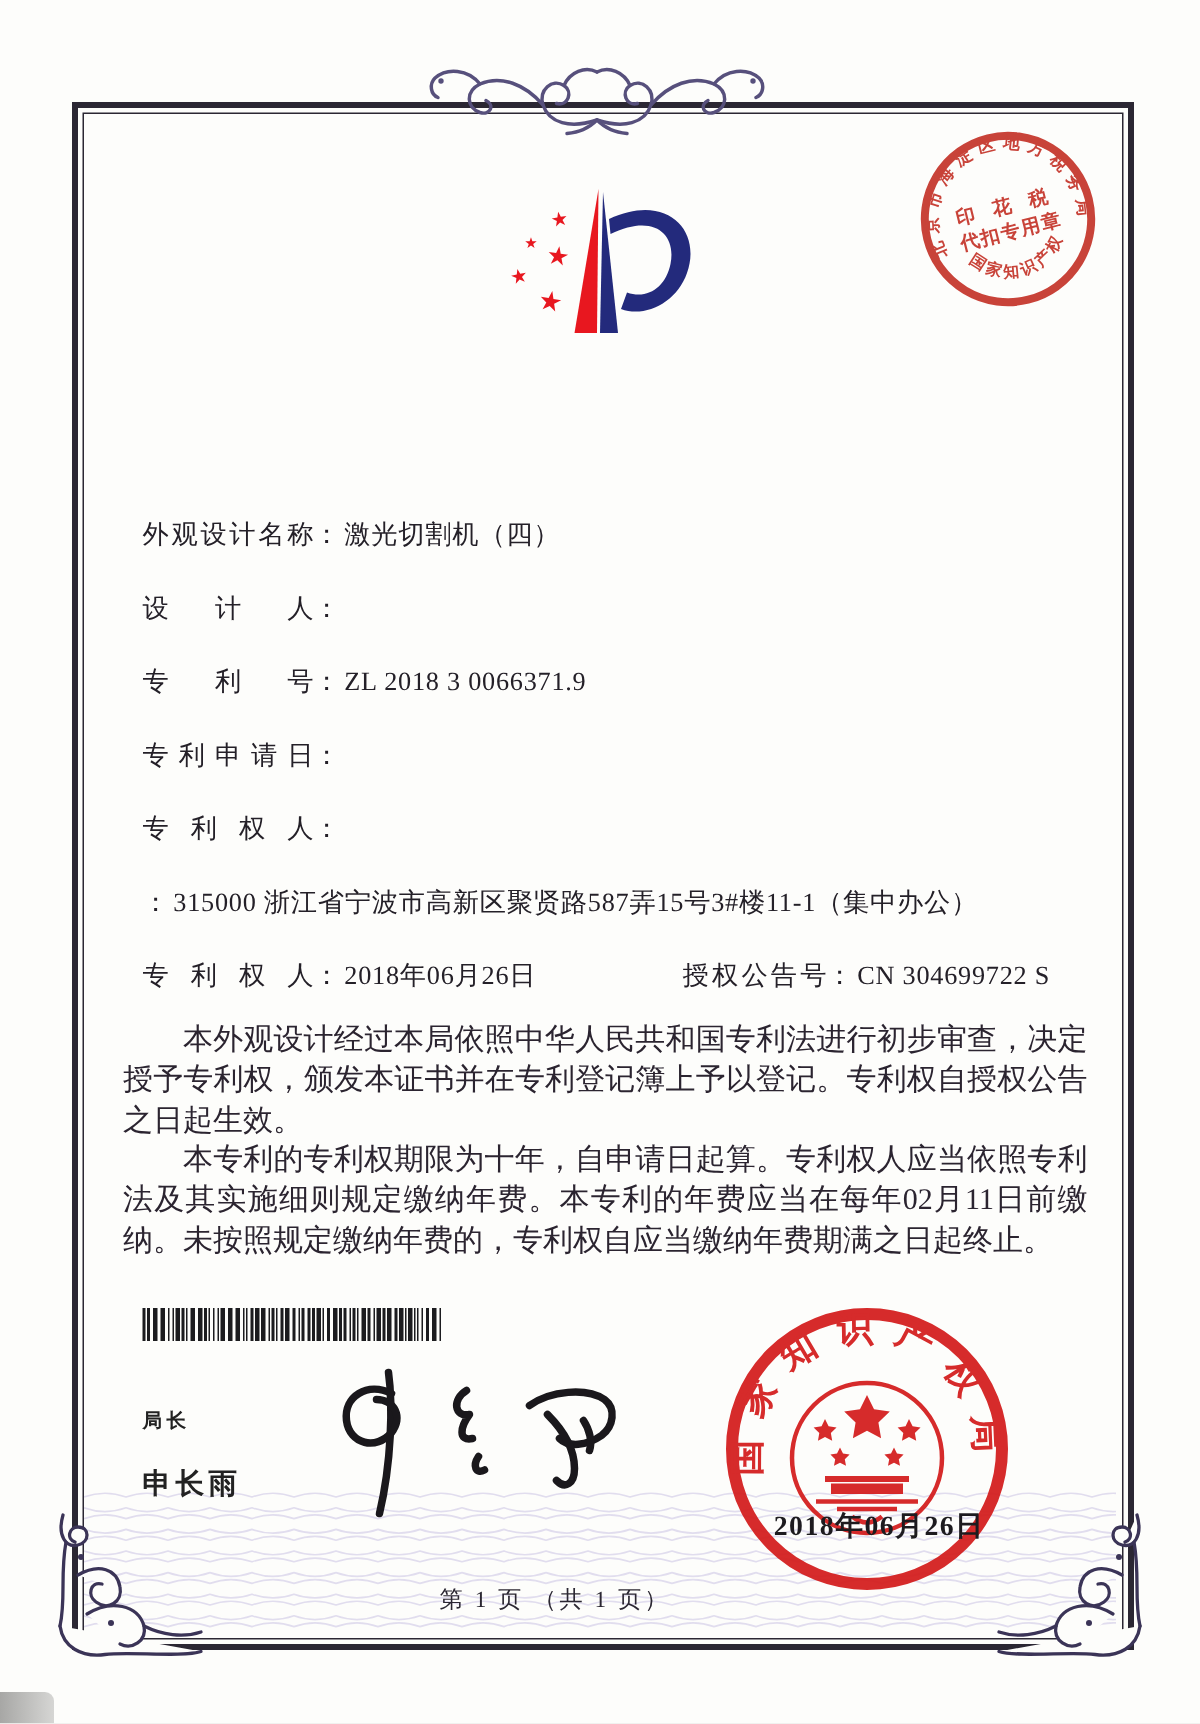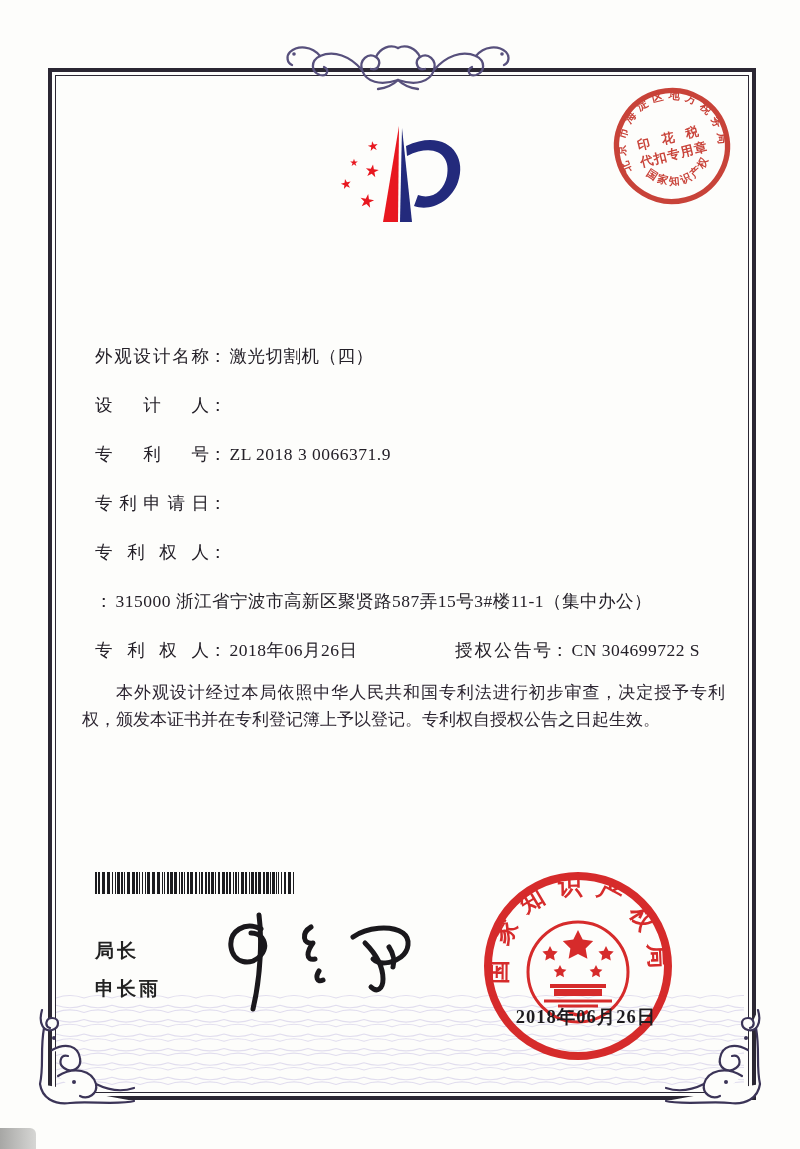--- a/index.html
+++ b/index.html
@@ -34,29 +34,29 @@
   
   .fields{position:absolute;left:95px;top:344px;width:628px;z-index:3;font-size:17.5px;}
   .frow{display:flex;margin-bottom:25px;line-height:24px;position:relative;}
   .flabel{display:inline-block;width:114px;text-align:justify;text-align-last:justify;flex:0 0 114px;}
   .fcolon{flex:0 0 auto;}
   .fvalue{flex:1 1 auto;padding-left:3px;letter-spacing:.5px;}
   .grant-no{position:absolute;left:360px;top:0;display:flex;line-height:24px;}
   .grant-no .flabel{width:96px;flex-basis:96px;}
   
   .body-text{position:absolute;left:82px;top:680px;width:643px;z-index:3;
-    font-size:17px;line-height:26.8px;text-align:justify;color:#2b2430;}
+    font-size:20px;line-height:26.8px;text-align:justify;color:#2b2430;}
   .body-text p{margin:0;text-indent:2em;}
   
   .barcode{position:absolute;left:95px;top:872px;width:210px;height:22px;z-index:3;
     display:flex;align-items:stretch;}
   .barcode i{display:block;background:#1c1c1f;height:100%;}
   
   .sig-title{position:absolute;left:95px;top:938px;z-index:3;
-    font-family:Liberation Serif, serif;font-size:19px;font-weight:600;letter-spacing:3px;color:#222;}
+    font-family:Liberation Serif, serif;font-size:13px;font-weight:600;letter-spacing:3px;color:#222;}
   .sig-name{position:absolute;left:95px;top:976px;z-index:3;
     font-family:"Liberation Sans","DejaVu Sans",sans-serif;font-size:19px;font-weight:600;letter-spacing:3px;color:#222;}
   .signature{position:absolute;left:215px;top:903px;z-index:4;}
   
   .tax-stamp{position:absolute;left:608px;top:82px;width:128px;height:128px;z-index:4;
     transform:rotate(-14deg);opacity:.93;}
   .tax-stamp text{fill:#c5352b;font-family:"Liberation Sans","DejaVu Sans",sans-serif;font-weight:700;}
   .ts-arc-top{font-size:10.5px;letter-spacing:4.5px;}
   .ts-arc-bottom{font-size:10px;letter-spacing:2px;}
   .ts-center1{font-size:12px;letter-spacing:4px;}
@@ -187,20 +187,21 @@
       <span class="grant-no">
         <span class="flabel">授权公告号</span>
           <span class="fcolon">：</span>
           <span class="fvalue">CN 304699722 S</span>
       </span>
     </div>
   </div>
 
   <div class="body-text">
     <p>本外观设计经过本局依照中华人民共和国专利法进行初步审查，决定授予专利权，颁发本证书并在专利登记簿上予以登记。专利权自授权公告之日起生效。</p>
+    <p>本专利的专利权期限为十年，自申请日起算。专利权人应当依照专利法及其实施细则规定缴纳年费。本专利的年费应当在每年02月11日前缴纳。未按照规定缴纳年费的，专利权自应当缴纳年费期满之日起终止。</p>
   </div>
 
   <div class="barcode" id="barcode">
       <i style="width: 2px; margin-right: 1px;"></i>
       <i style="width: 2px; margin-right: 2px;"></i>
       <i style="width: 3px; margin-right: 2px;"></i>
       <i style="width: 3px; margin-right: 2px;"></i>
       <i style="width: 1px; margin-right: 2px;"></i>
       <i style="width: 1px; margin-right: 1px;"></i>
       <i style="width: 3px; margin-right: 1px;"></i>
@@ -299,14 +300,15 @@
       <path d="M118 95 l2 4 4.4 .7 -3.2 3.1 .8 4.4 -4 -2.1 -4 2.1 .8 -4.4 -3.2 -3.1 4.4 -.7 Z" stroke="none"></path>
       <path d="M72 116 L128 116" fill="none" stroke-width="4"></path>
       <rect x="76" y="119" width="48" height="7" stroke="none"></rect>
       <path d="M66 131 L134 131" fill="none" stroke-width="3"></path>
       <path d="M80 136 L120 136" fill="none" stroke-width="3"></path>
       <path d="M90 141 Q100 149 110 141" fill="none" stroke-width="3"></path>
     </g>
   </svg>
   <div class="seal-date">2018年06月26日</div>
 
+  <div class="footer">第 1 页 （共 1 页）</div>
 
 </div>
 
 </body></html>

